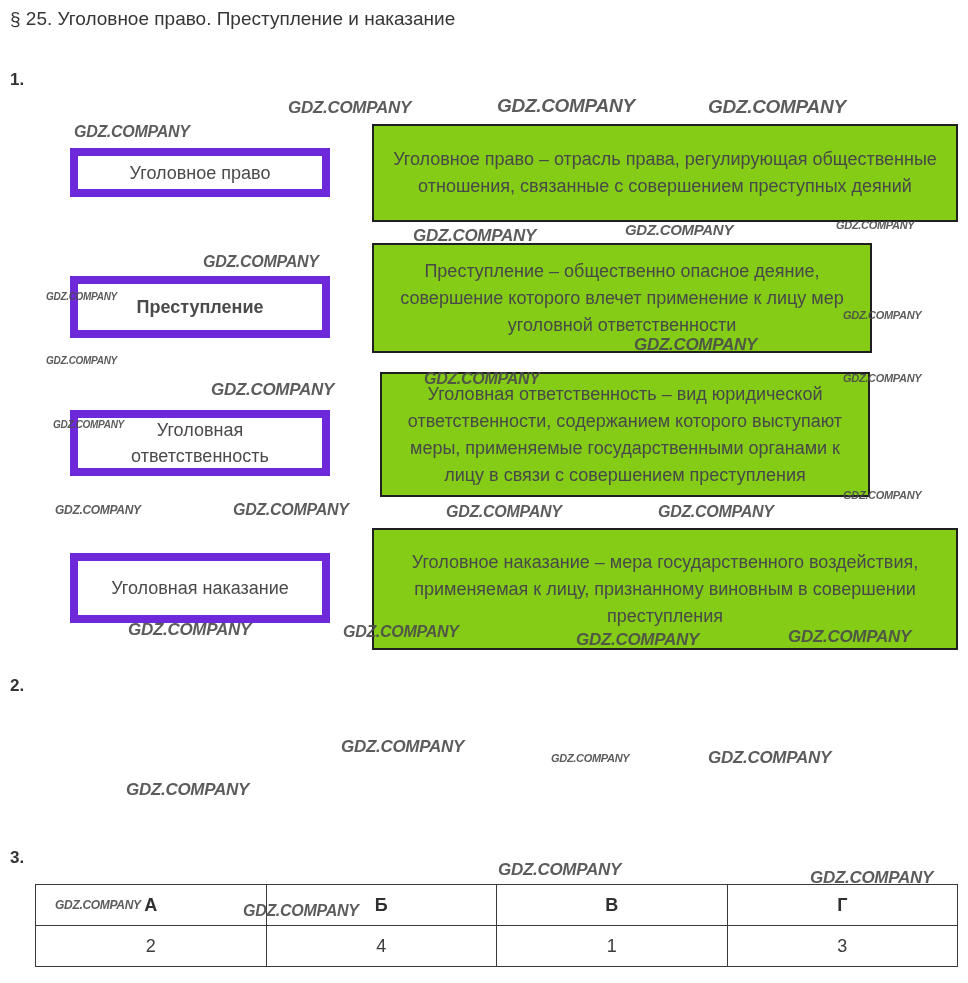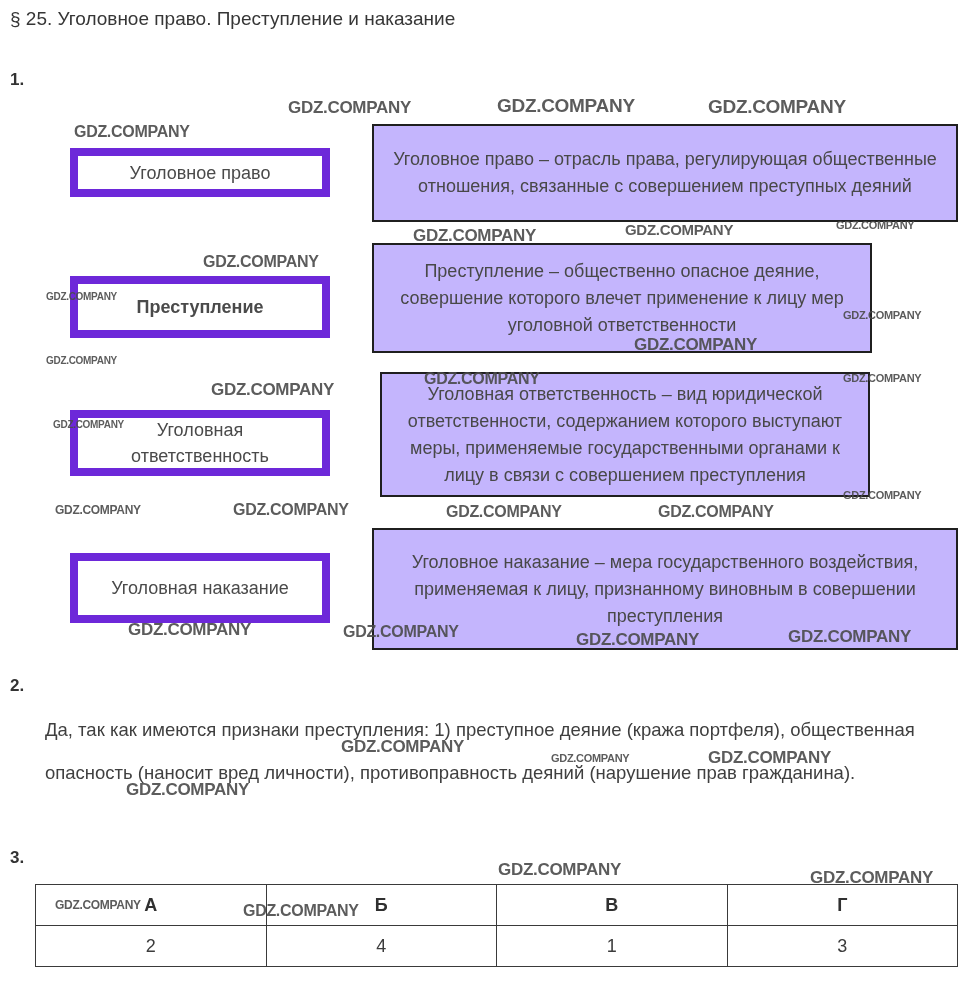--- a/index.html
+++ b/index.html
@@ -30,21 +30,21 @@
     background:#ffffff;
   }
   .dbox{
     position:absolute;
     border:2px solid #1f1f1f;
     display:flex;align-items:center;justify-content:center;
     text-align:center;
     font-size:18px;line-height:27px;color:#484848;
     box-sizing:border-box;
     padding:2px 14px;
-    background:#c4b5fd;
+    background:#84cc16;
   }
   .para{
     position:absolute;left:45px;top:708px;width:895px;
     font-size:18.5px;line-height:43px;color:#3f3f3f;
   }
   .anstable{
     position:absolute;left:35px;top:884px;width:923px;
     border-collapse:collapse;
     font-size:18px;color:#3c3c3c;
   }
@@ -53,20 +53,21 @@
     width:25%;
     height:38px;
     text-align:center;
     vertical-align:middle;
     font-size:18px;
   }
   .anstable th{font-weight:bold;color:#303030;}
   .wm-layer{
     position:absolute;left:0;top:0;width:968px;height:983px;
     pointer-events:none;
+    font-style:italic;
   }
   .wm{
     position:absolute;
     font-family:"Liberation Sans","DejaVu Sans",sans-serif;
     font-weight:600;
     color:#4b4b4b;
     opacity:0.9;
     letter-spacing:-0.3px;
     white-space:nowrap;
   }
@@ -89,21 +90,20 @@
     <div class="dbox" style="left:372px;top:243px;width:500px;height:110px;">Преступление – общественно опасное деяние, совершение которого влечет применение к лицу мер уголовной ответственности</div>
 
     <div class="tbox" style="left:70px;top:410px;width:260px;height:66px;">Уголовная ответственность</div>
     <div class="dbox" style="left:380px;top:372px;width:490px;height:125px;">Уголовная ответственность – вид юридической ответственности, содержанием которого выступают меры, применяемые государственными органами к лицу в связи с совершением преступления</div>
 
     <div class="tbox" style="left:70px;top:553px;width:260px;height:70px;">Уголовная наказание</div>
     <div class="dbox" style="left:372px;top:528px;width:586px;height:122px;">Уголовное наказание – мера государственного воздействия, применяемая к лицу, признанному виновным в совершении преступления</div>
   </div>
 
   <div class="secnum" style="top:676px">2.</div>
-  <div class="para">Да, так как имеются признаки преступления: 1) преступное деяние (кража портфеля), общественная опасность (наносит вред личности), противоправность деяний (нарушение прав гражданина).</div>
 
   <div class="secnum" style="top:848px">3.</div>
 
   <table class="anstable">
     <tbody>
         <tr>
       <th>А</th>
       <th>Б</th>
       <th>В</th>
       <th>Г</th>

